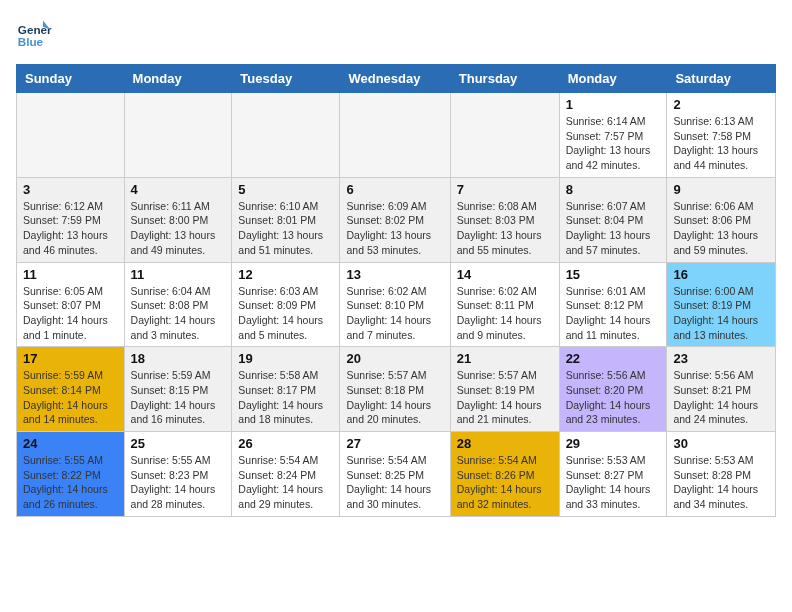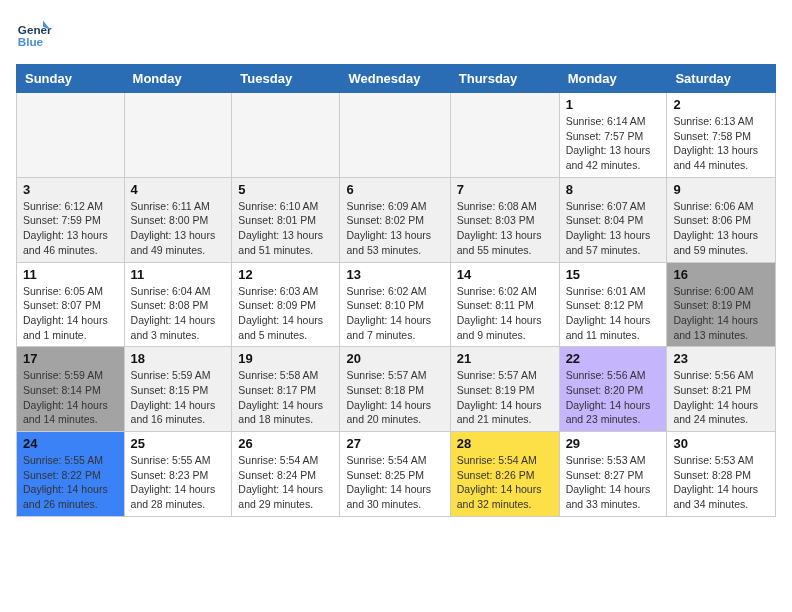--- a/index.html
+++ b/index.html
@@ -221,30 +221,30 @@
 Daylight: 14 hours
 and 9 minutes.</div>
         </td>
         <td style="background: rgb(255, 255, 255);">
           <span class="day-num">15</span>
           <div class="day-info" style="white-space: pre-line;">Sunrise: 6:01 AM
 Sunset: 8:12 PM
 Daylight: 14 hours
 and 11 minutes.</div>
         </td>
-        <td style="background: #a3a3a3;">
+        <td style="background: #7dd3fc;">
           <span class="day-num">16</span>
           <div class="day-info" style="white-space: pre-line;">Sunrise: 6:00 AM
 Sunset: 8:19 PM
 Daylight: 14 hours
 and 13 minutes.</div>
         </td>
       </tr>
       <tr>
-        <td style="background: #a3a3a3;">
+        <td style="background: #eab308;">
           <span class="day-num">17</span>
           <div class="day-info" style="white-space: pre-line;">Sunrise: 5:59 AM
 Sunset: 8:14 PM
 Daylight: 14 hours
 and 14 minutes.</div>
         </td>
         <td style="background: rgb(240, 240, 240);">
           <span class="day-num">18</span>
           <div class="day-info" style="white-space: pre-line;">Sunrise: 5:59 AM
 Sunset: 8:15 PM
@@ -309,21 +309,21 @@
 Daylight: 14 hours
 and 29 minutes.</div>
         </td>
         <td style="background: rgb(255, 255, 255);">
           <span class="day-num">27</span>
           <div class="day-info" style="white-space: pre-line;">Sunrise: 5:54 AM
 Sunset: 8:25 PM
 Daylight: 14 hours
 and 30 minutes.</div>
         </td>
-        <td style="background: #fde047;">
+        <td style="background: #eab308;">
           <span class="day-num">28</span>
           <div class="day-info" style="white-space: pre-line;">Sunrise: 5:54 AM
 Sunset: 8:26 PM
 Daylight: 14 hours
 and 32 minutes.</div>
         </td>
         <td style="background: rgb(255, 255, 255);">
           <span class="day-num">29</span>
           <div class="day-info" style="white-space: pre-line;">Sunrise: 5:53 AM
 Sunset: 8:27 PM

